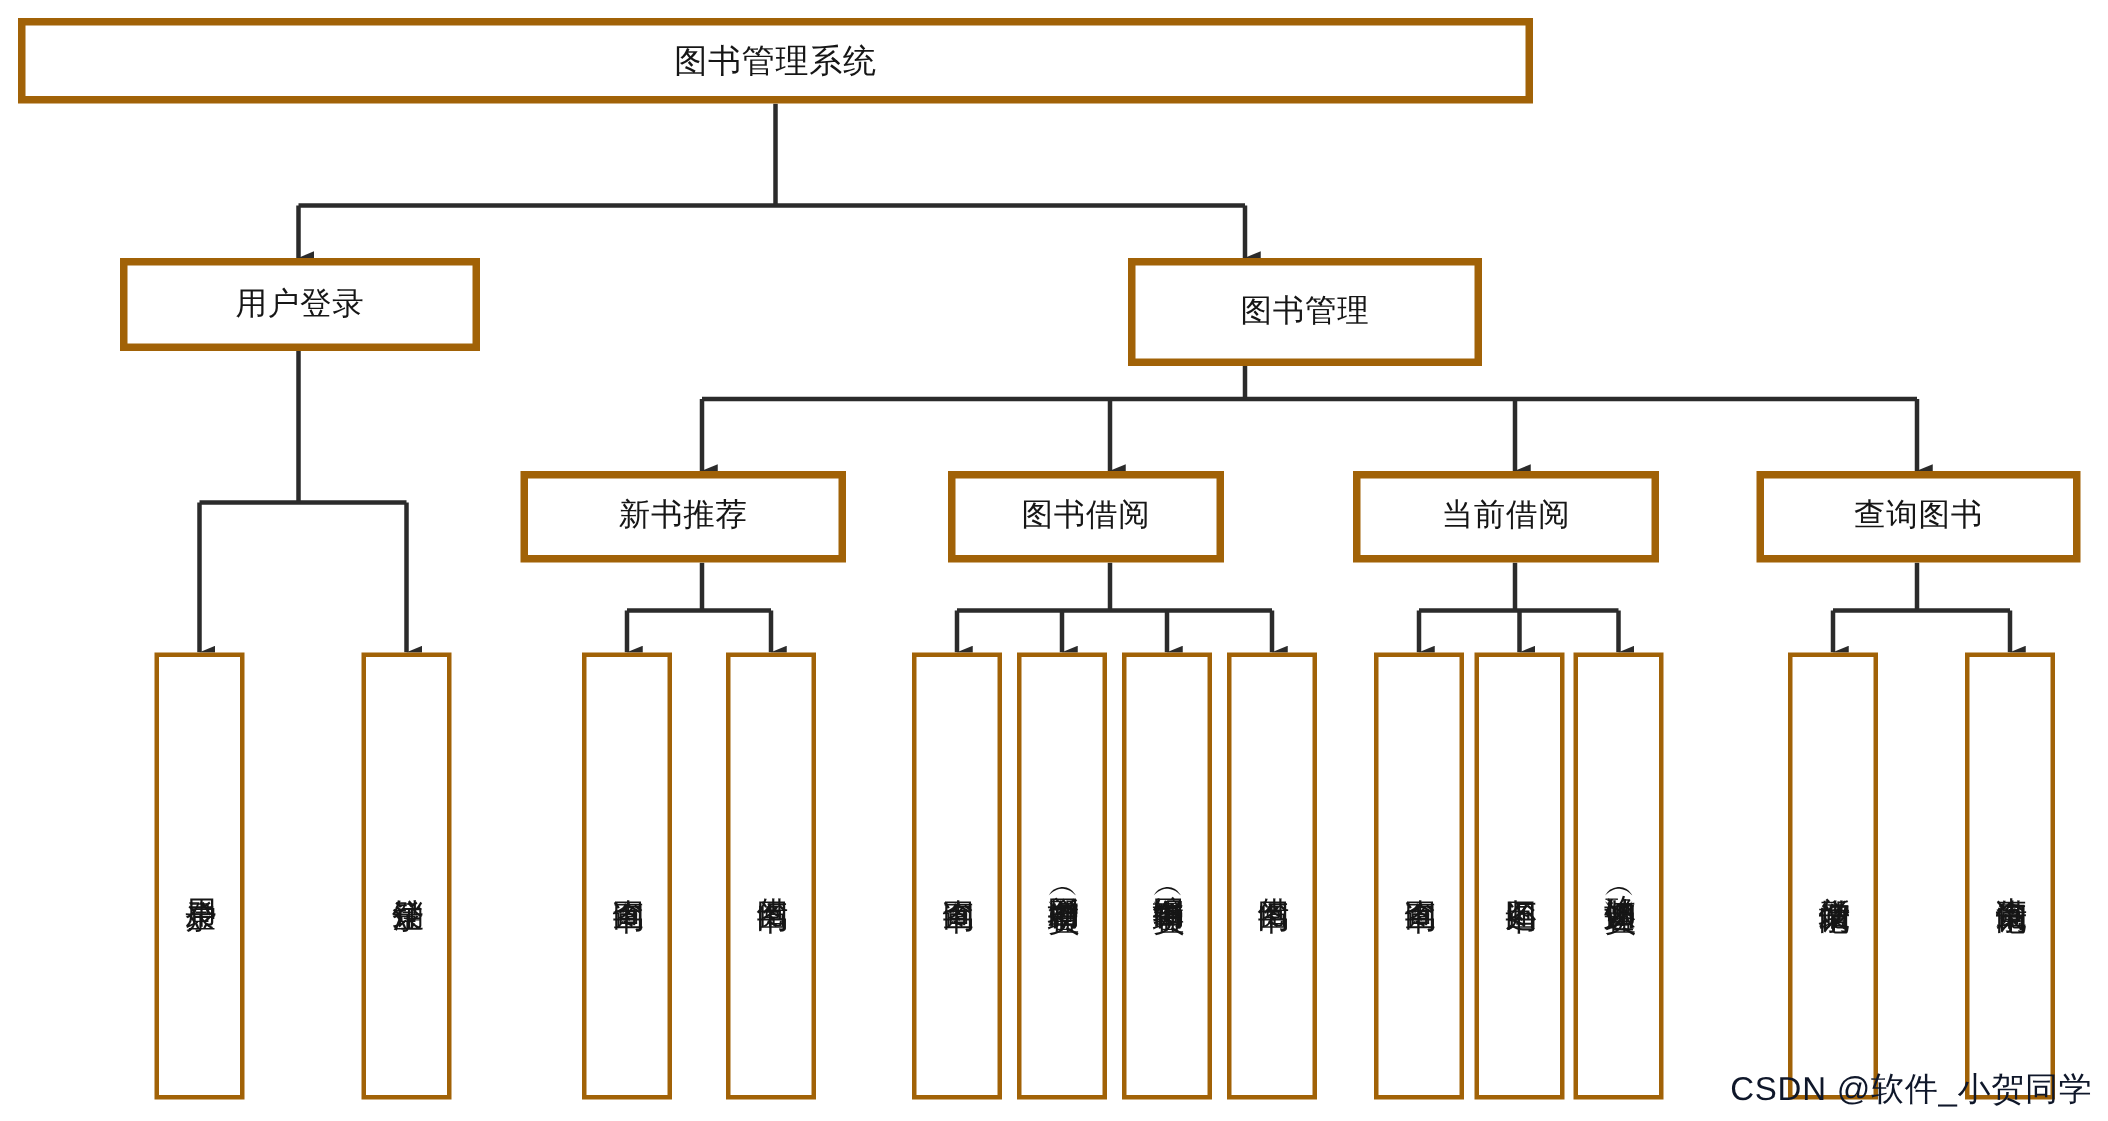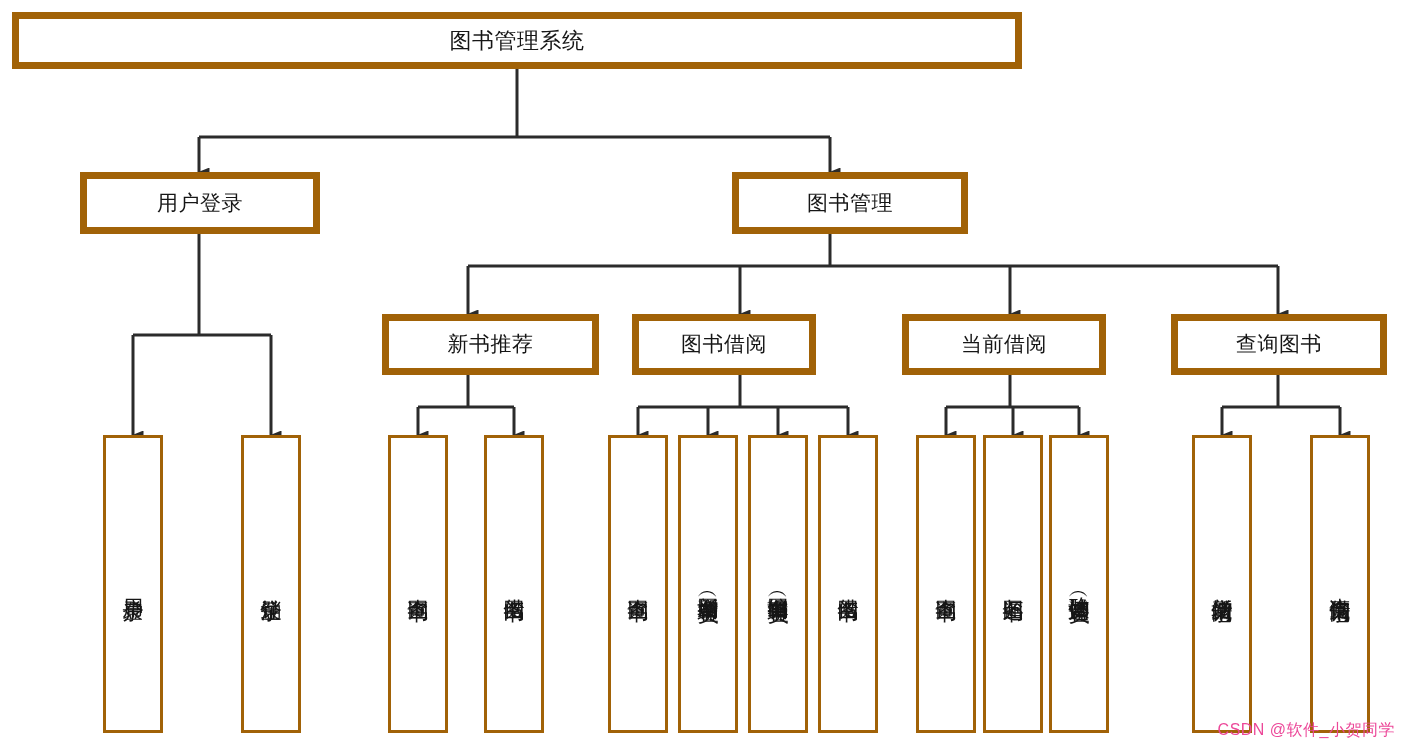--- a/index.html
+++ b/index.html
@@ -17,21 +17,21 @@
   }
   #diagram-root {
     position: relative;
     width: 1405px;
     height: 747px;
   }
   .node-box {
     position: absolute;
     box-sizing: border-box;
     background: #ffffff;
-    border: 7px solid #a16207;
+    border: 5px solid #a16207;
     display: flex;
     align-items: center;
     justify-content: center;
     overflow: hidden;
   }
   .node-label {
     font-size: 21px;
     line-height: 1.05;
     letter-spacing: 0.5px;
     color: #161616;
@@ -61,22 +61,22 @@
     left: 0;
     top: 0;
     width: 1405px;
     height: 747px;
     pointer-events: none;
   }
   #watermark {
     position: absolute;
     right: 10px;
     bottom: 6px;
-    font-size: 16px;
-    color: #ec4899;
+    font-size: 22px;
+    color: #0f172a;
     letter-spacing: 0.5px;
     white-space: nowrap;
   }
 </style>
 </head>
 <body>
 
 <div id="diagram-root">
 
   <svg id="connector-layer" viewBox="0 0 1405 747" width="1405" height="747" aria-hidden="true">
@@ -122,24 +122,24 @@
       </g>
   </svg>
 
   <div id="nodes-layer">
       <div class="node-box root" style="left: 12px; top: 12px; width: 1010px; height: 57px;">
         <span class="node-label">图书管理系统</span>
       </div>
       <div class="node-box level1" style="left: 80px; top: 172px; width: 240px; height: 62px;">
         <span class="node-label">用户登录</span>
       </div>
-      <div class="node-box level1" style="left: 732px; top: 172px; width: 236px; height: 62px;">
+      <div class="node-box level1" style="left: 752px; top: 172px; width: 236px; height: 72px;">
         <span class="node-label">图书管理</span>
       </div>
-      <div class="node-box level2" style="left: 382px; top: 314px; width: 217px; height: 61px;">
+      <div class="node-box level2" style="left: 347px; top: 314px; width: 217px; height: 61px;">
         <span class="node-label">新书推荐</span>
       </div>
       <div class="node-box level2" style="left: 632px; top: 314px; width: 184px; height: 61px;">
         <span class="node-label">图书借阅</span>
       </div>
       <div class="node-box level2" style="left: 902px; top: 314px; width: 204px; height: 61px;">
         <span class="node-label">当前借阅</span>
       </div>
       <div class="node-box level2" style="left: 1171px; top: 314px; width: 216px; height: 61px;">
         <span class="node-label">查询图书</span>

